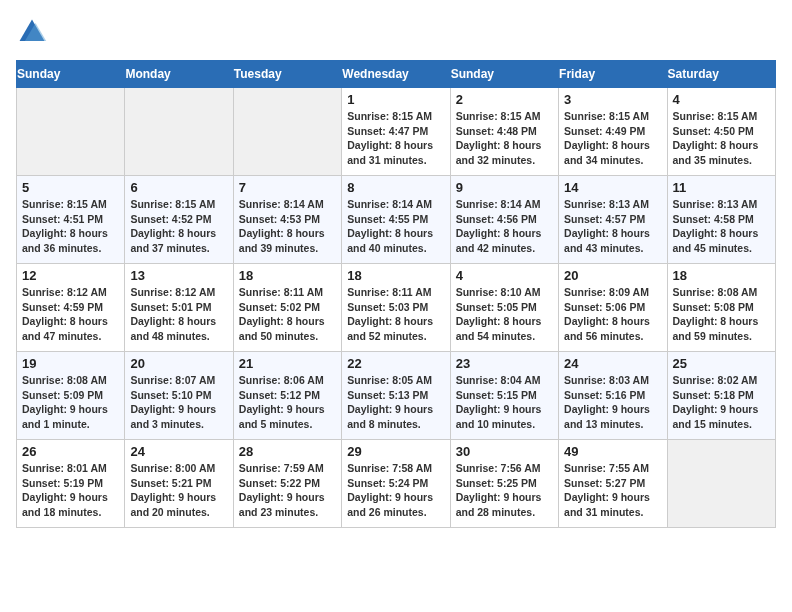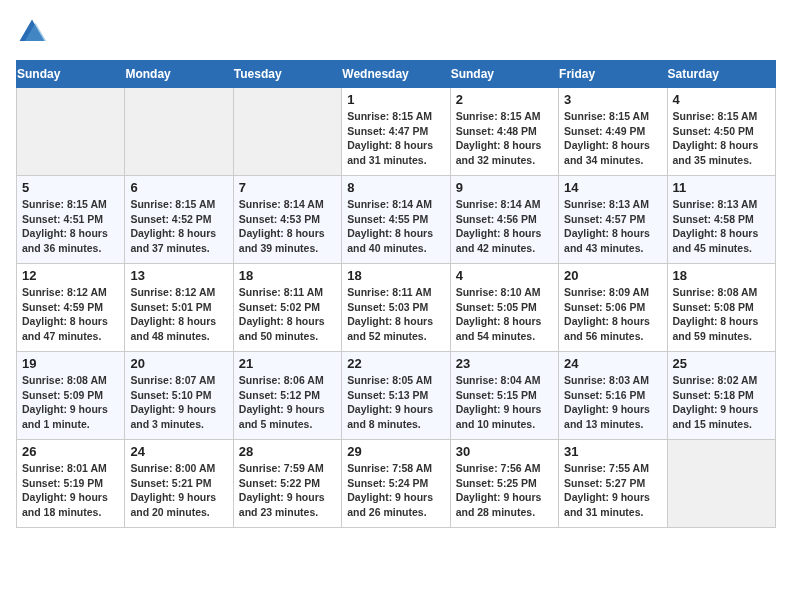--- a/index.html
+++ b/index.html
@@ -250,19 +250,19 @@
         </td>
         <td>
           <span class="day-number">29</span>
           <div class="day-info">Sunrise: 7:58 AM<br>Sunset: 5:24 PM<br>Daylight: 9 hours and 26 minutes.</div>
         </td>
         <td>
           <span class="day-number">30</span>
           <div class="day-info">Sunrise: 7:56 AM<br>Sunset: 5:25 PM<br>Daylight: 9 hours and 28 minutes.</div>
         </td>
         <td>
-          <span class="day-number">31</span>
+          <span class="day-number">49</span>
           <div class="day-info">Sunrise: 7:55 AM<br>Sunset: 5:27 PM<br>Daylight: 9 hours and 31 minutes.</div>
         </td>
         <td class="empty-cell"></td>
       </tr>
     </tbody>
 </table>
 
 </body></html>

